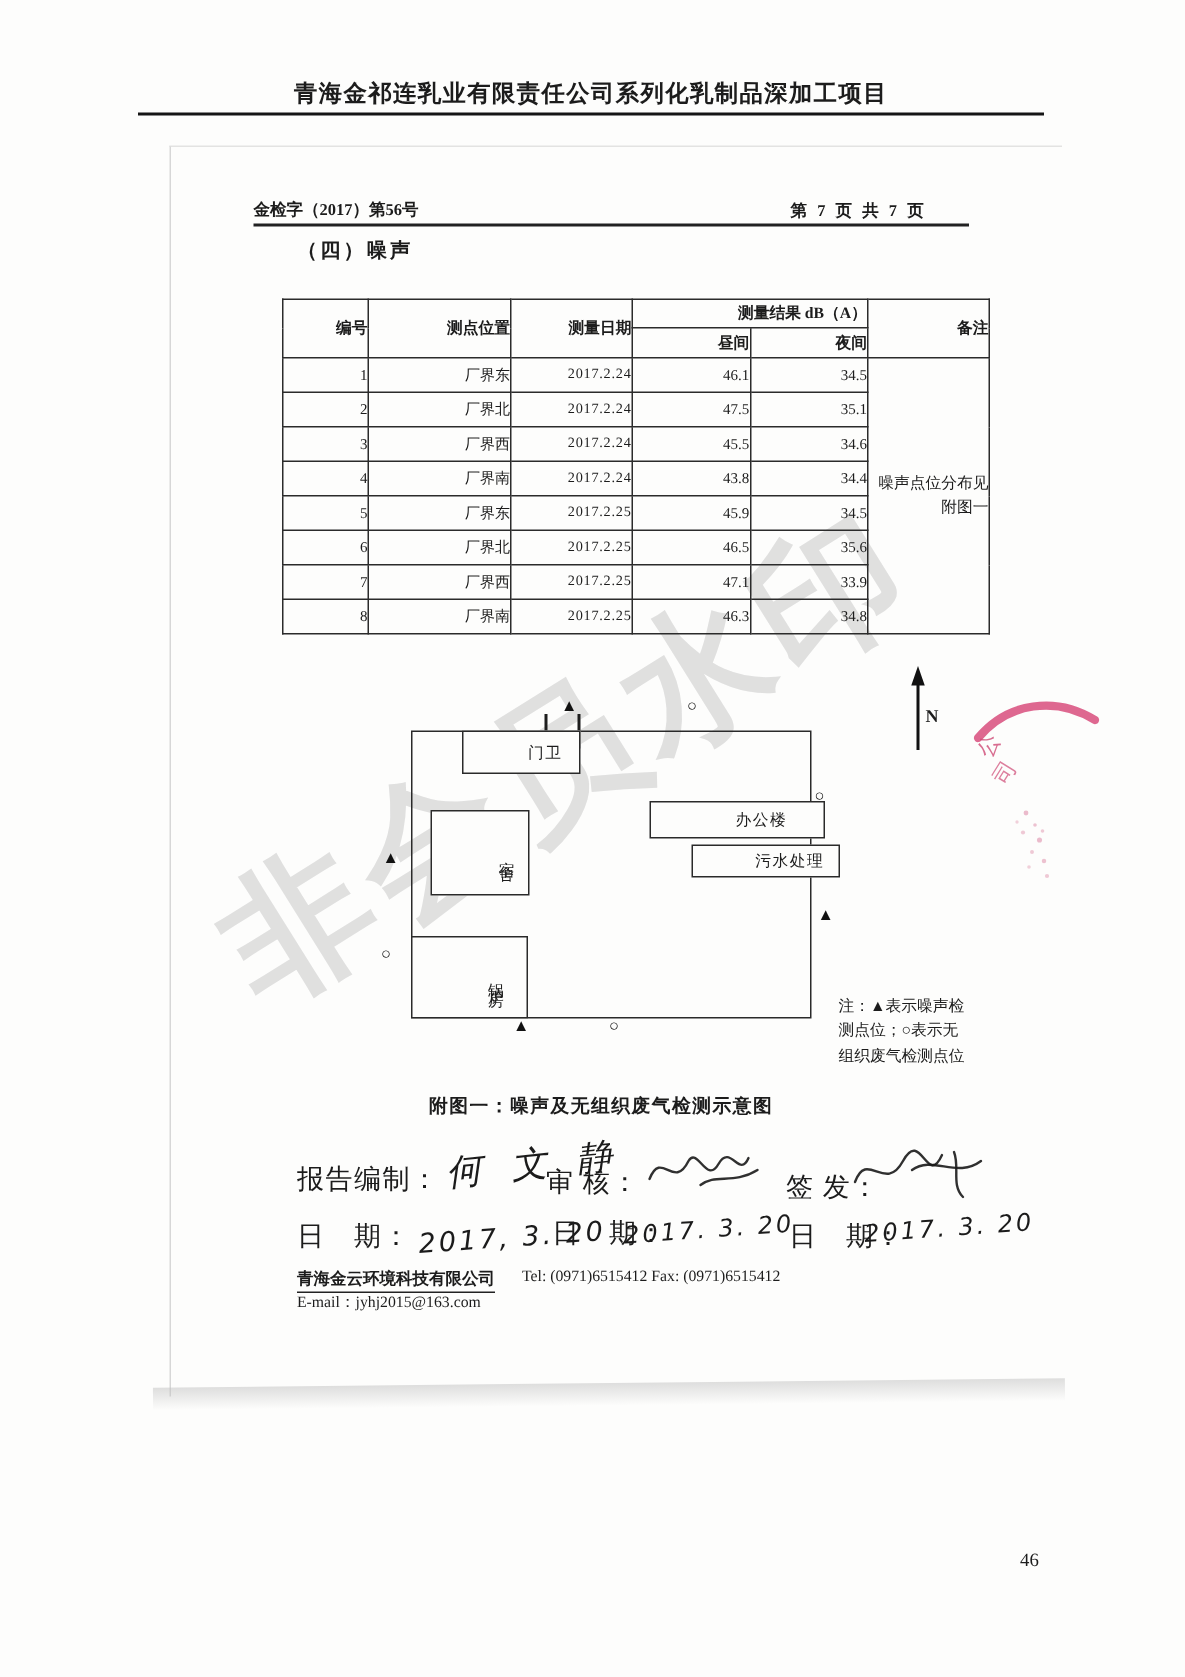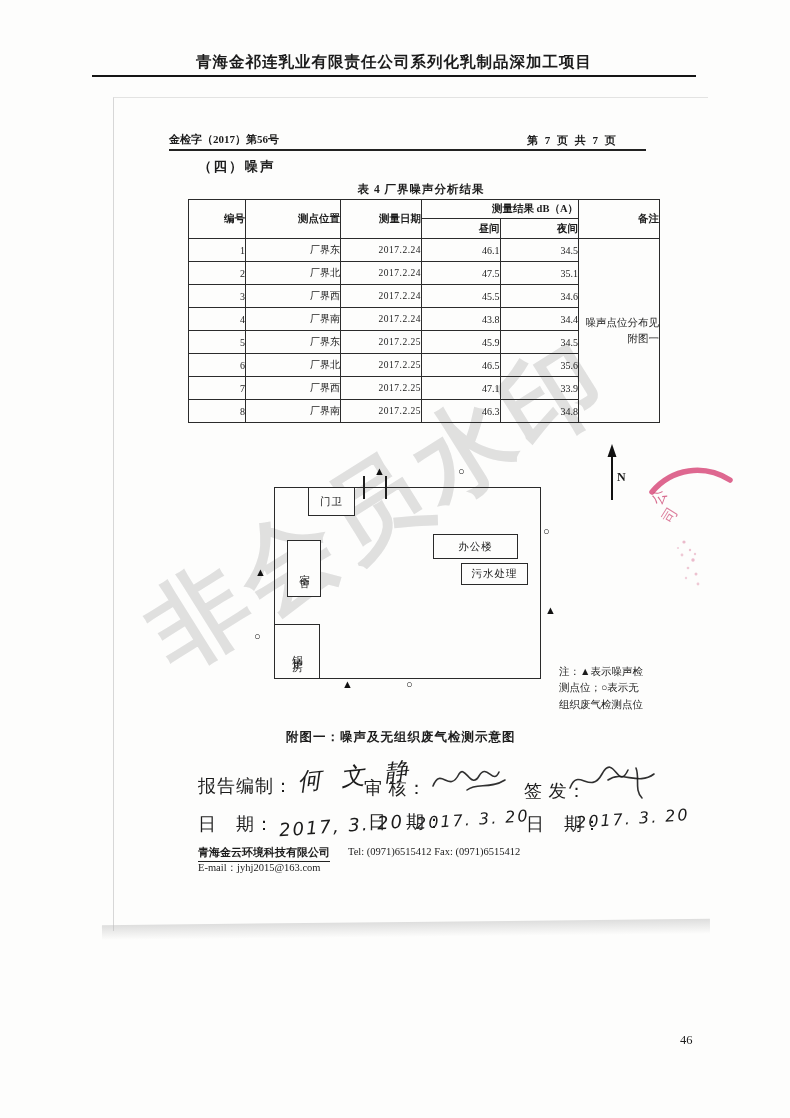--- a/index.html
+++ b/index.html
@@ -61,21 +61,21 @@
   .noise-table{border:1.5px solid #222;}
   .cell-date{font-size:9.5px;letter-spacing:0.5px;}
   .cell-remark{font-size:10.5px;line-height:1.45;padding:0 8px;font-weight:400;}
 
   
   .diagram{left:135px;top:340px;width:440px;height:270px;}
   .boundary{left:25px;top:49px;width:265px;height:190px;border:1.5px solid #2a2a2a;}
   .d-box{
     border:1.2px solid #2a2a2a;background:#fdfdfc;
     display:flex;align-items:center;justify-content:center;
-    font-size:10.5px;letter-spacing:1px;
+    font-size:10.5px;letter-spacing:1px;padding-left:32px;
   }
   .v-label{writing-mode:vertical-rl;text-orientation:upright;letter-spacing:3px;}
   .gate-bar{width:2px;height:23px;background:#1e1e1e;}
   .marker{font-size:11px;line-height:11px;color:#111;}
   .marker-o{font-size:11px;line-height:11px;color:#111;}
   .north-label{font-size:12px;font-weight:700;font-family:"Liberation Serif",serif;}
   .diagram-note{left:445px;top:566px;width:104px;font-size:10.5px;line-height:1.55;}
   .diagram-caption{left:172px;top:631px;font-size:12.5px;font-weight:700;letter-spacing:1px;}
 
   
@@ -104,21 +104,20 @@
 <div class="abs outer-title">青海金祁连乳业有限责任公司系列化乳制品深加工项目</div>
 <div class="abs outer-rule"></div>
 
 <div class="abs inner-page">
 
   <div class="abs doc-no">金检字（2017）第56号</div>
   <div class="abs page-info">第 7 页 共 7 页</div>
   <div class="abs header-rule"></div>
 
   <div class="abs section-heading">（四）噪声</div>
-  <div class="abs table-title">表 4 厂界噪声分析结果</div>
 
   <table class="noise-table">
     <tbody>
         <tr>
       <th class="h1" rowspan="2" style="width:56px">编号</th>
       <th class="h1" rowspan="2" style="width:94px">测点位置</th>
       <th class="h1" rowspan="2" style="width:80px">测量日期</th>
       <th class="h1" colspan="2" style="width:156px">测量结果 dB（A）</th>
       <th class="h1" rowspan="2" style="width:80px">备注</th>
     </tr>

